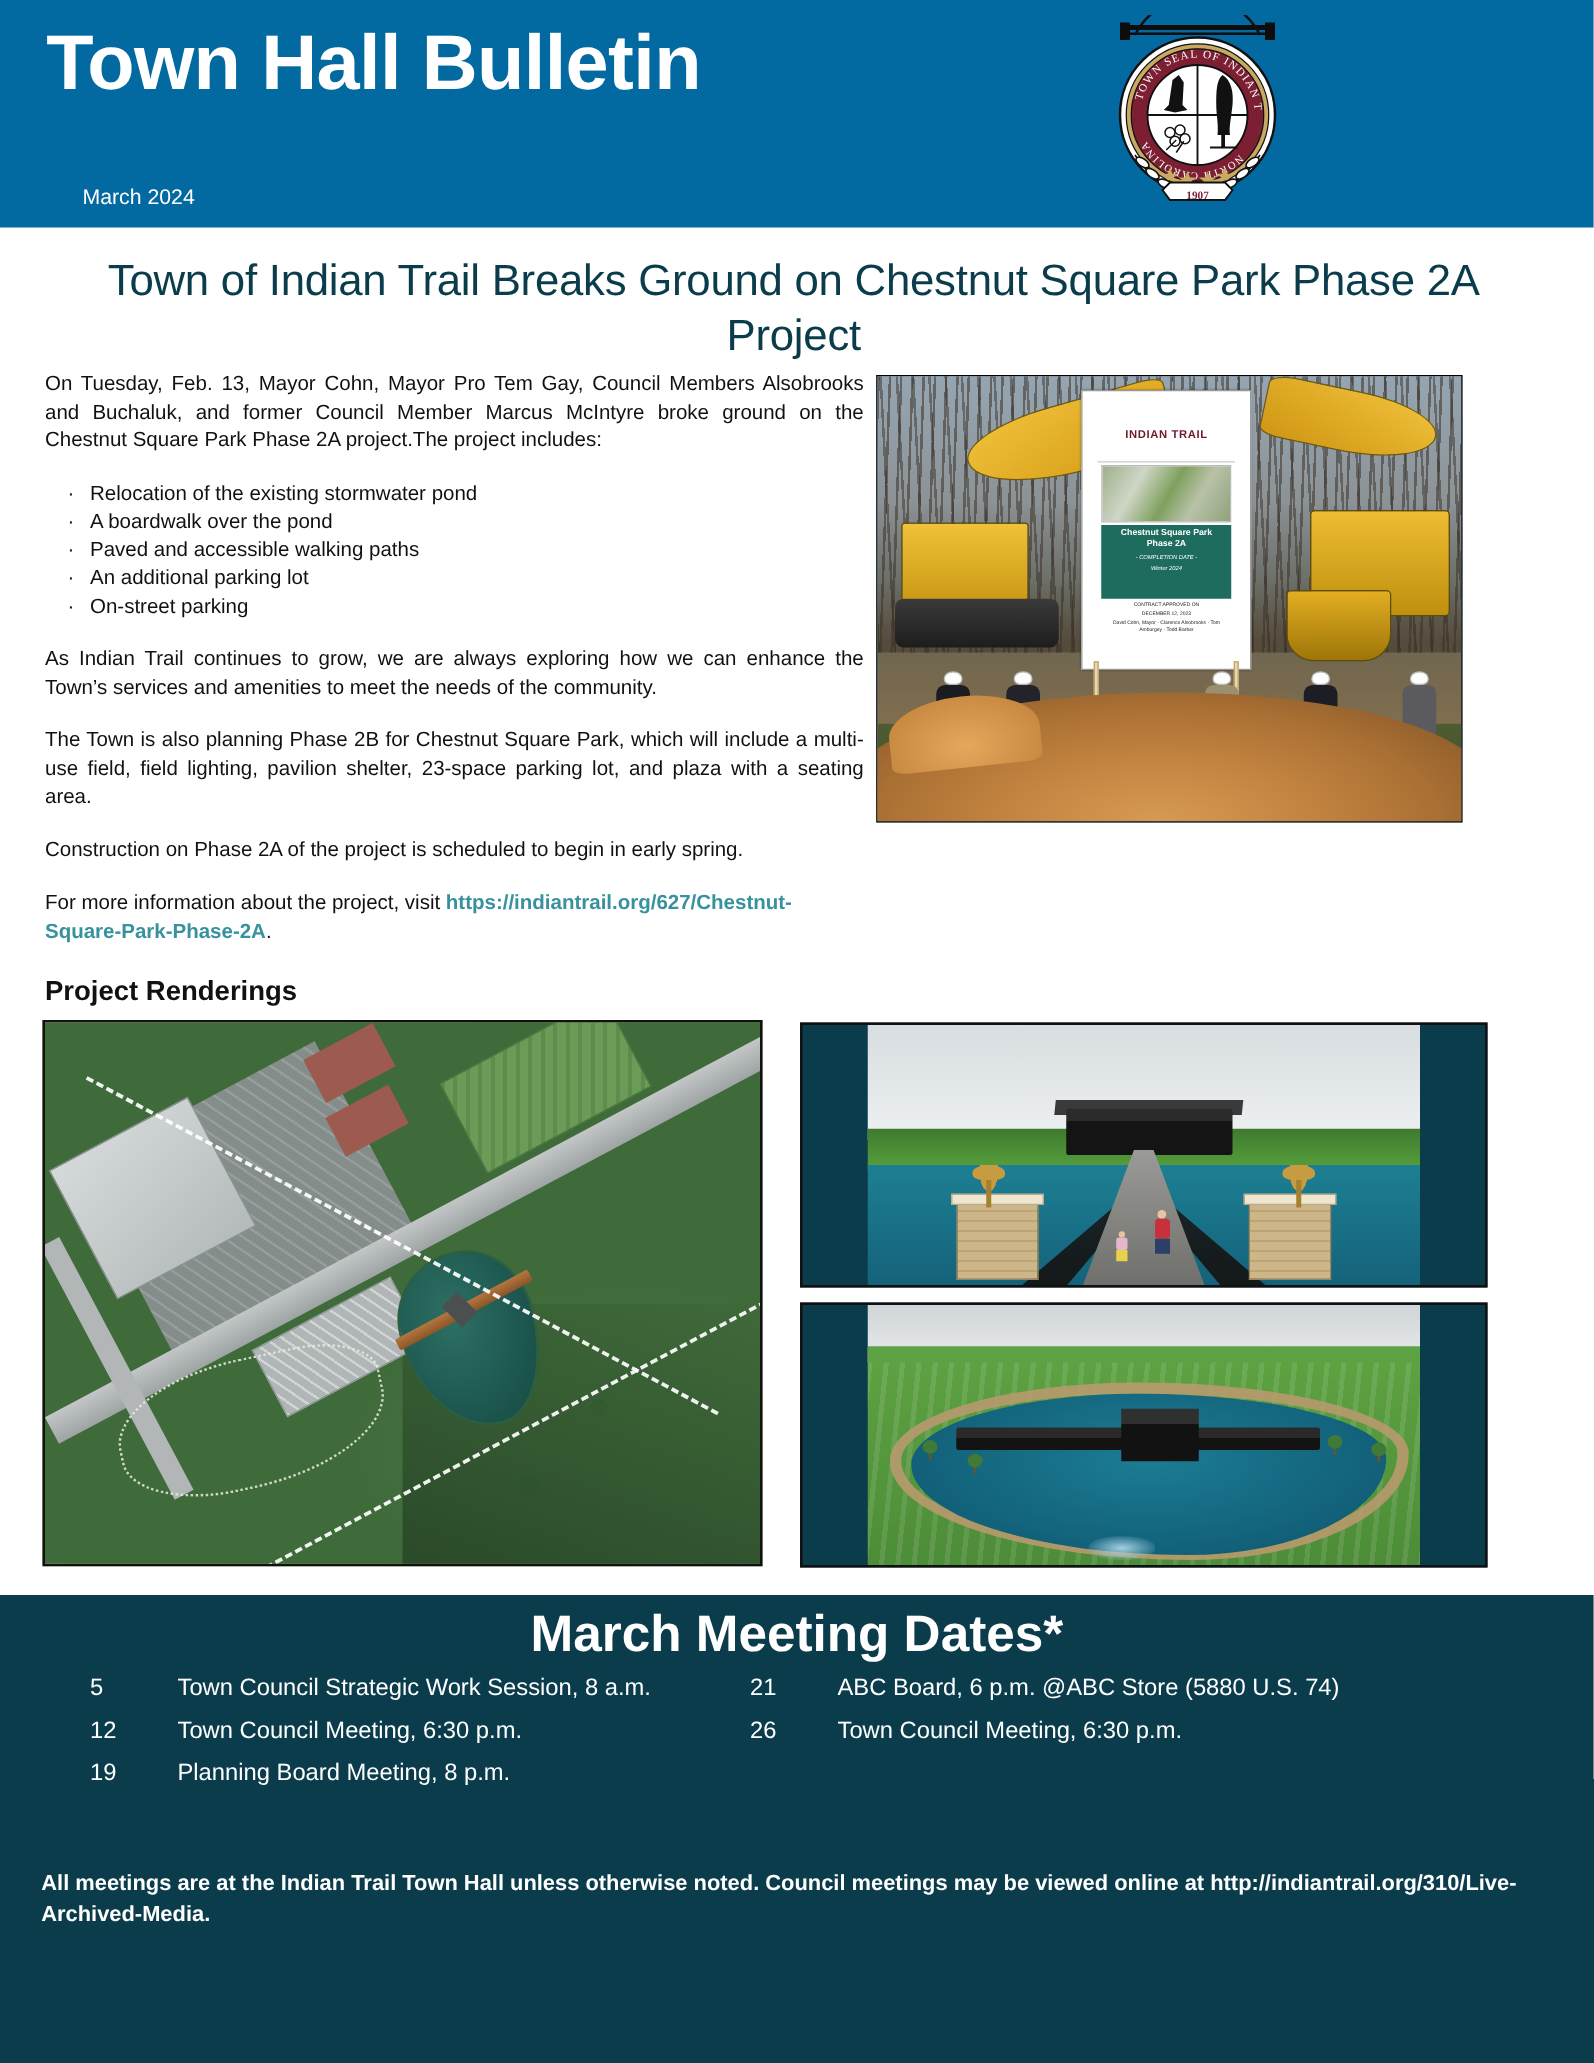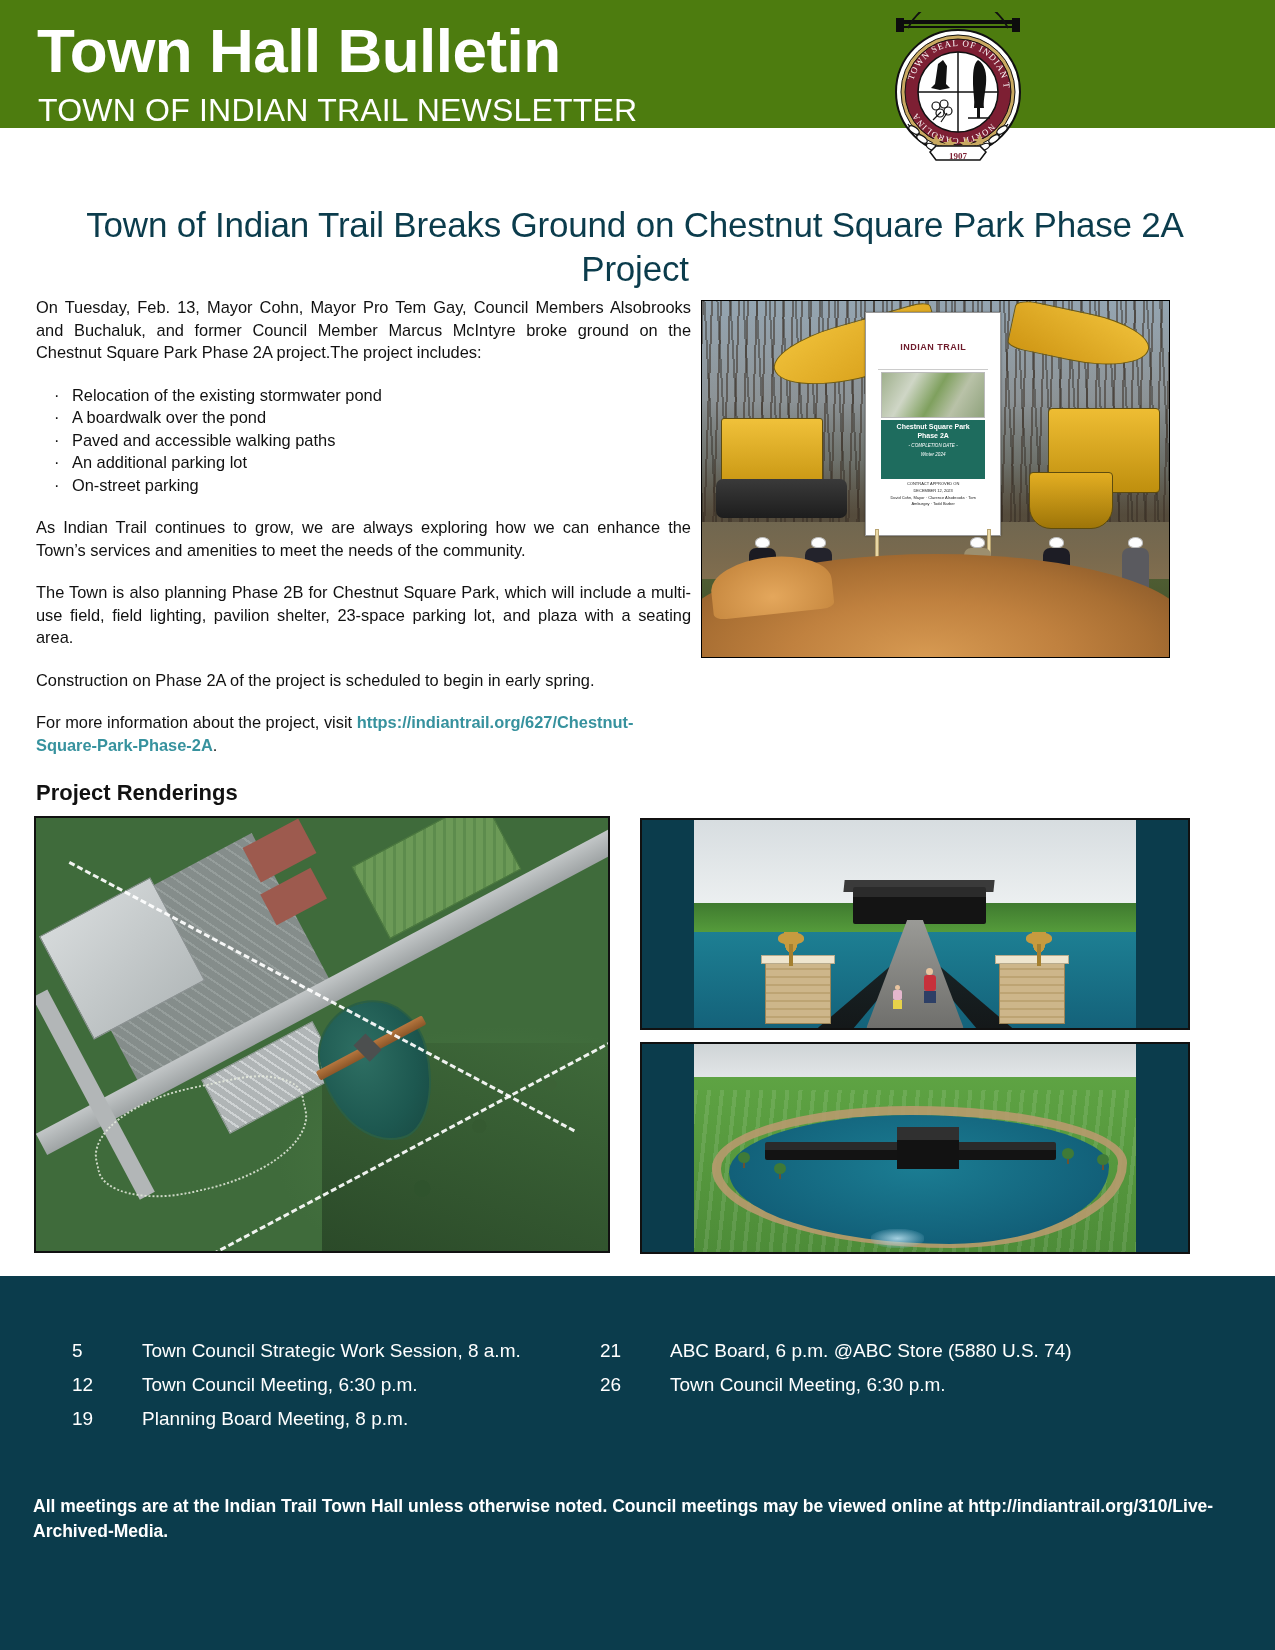--- a/index.html
+++ b/index.html
@@ -6,22 +6,22 @@
   html, body {
     width: 1275px; height: 1650px;
     background: #ffffff;
     font-family: "Liberation Sans", sans-serif;
     overflow: hidden;
   }
   .page { position: relative; width: 1275px; height: 1650px; background:#fff; }
 
   
   .masthead {
-    position: absolute; left:0; top:0; width:1275px; height:128px;
-    background: #4d7c0f;
+    position: absolute; left:0; top:0; width:1275px; height:182px;
+    background: #0369a1;
   }
   .mast-title {
     position:absolute; left:37px; top:18px;
     font-size: 62px; font-weight: 700; color:#ffffff;
     letter-spacing: -0.5px; line-height:1.05;
   }
   .mast-sub {
     position:absolute; left:38px; top:92px;
     font-size: 32px; color:#ffffff; letter-spacing: 0.2px;
     font-weight: 400;
@@ -267,21 +267,20 @@
     font-size:17.5px; font-weight:700; line-height:25px;
   }
 </style>
 </head>
 <body>
 
 <div class="page">
 
   <div class="masthead">
     <div class="mast-title">Town Hall Bulletin</div>
-    <div class="mast-sub">TOWN OF INDIAN TRAIL NEWSLETTER</div>
     <div class="mast-date">March 2024</div>
 
     <div class="seal-wrap">
       <svg width="160" height="160" viewBox="0 0 160 160">
 
         <rect x="22" y="8" width="116" height="4" fill="#0d0d0d"></rect>
         <rect x="22" y="14" width="116" height="2" fill="#0d0d0d"></rect>
         <rect x="18" y="6" width="8" height="14" fill="#0d0d0d"></rect>
         <rect x="134" y="6" width="8" height="14" fill="#0d0d0d"></rect>
         <path d="M30 16 A56 56 0 0 1 130 16" fill="none" stroke="#111" stroke-width="2"></path>
@@ -485,20 +484,21 @@
       <div class="pv-pav"></div>
       <div class="pv-fountain"></div>
       <div class="pv-tree" style="left:10%; top:52%"></div>
       <div class="pv-tree" style="left:18%; top:57%"></div>
       <div class="pv-tree" style="right:14%; top:50%"></div>
       <div class="pv-tree" style="right:6%; top:53%"></div>
     </div>
   </div>
 
   <div class="meet-band"></div>
+  <div class="meet-title">March Meeting Dates*</div>
 
   <div class="meet-grid">
     <div class="meet-col left">
       <div class="meet-row">
         <span class="meet-day">5</span>
         <span class="meet-desc">Town Council Strategic Work Session, 8 a.m.</span>
       </div>
       <div class="meet-row">
         <span class="meet-day">12</span>
         <span class="meet-desc">Town Council Meeting, 6:30 p.m.</span>

